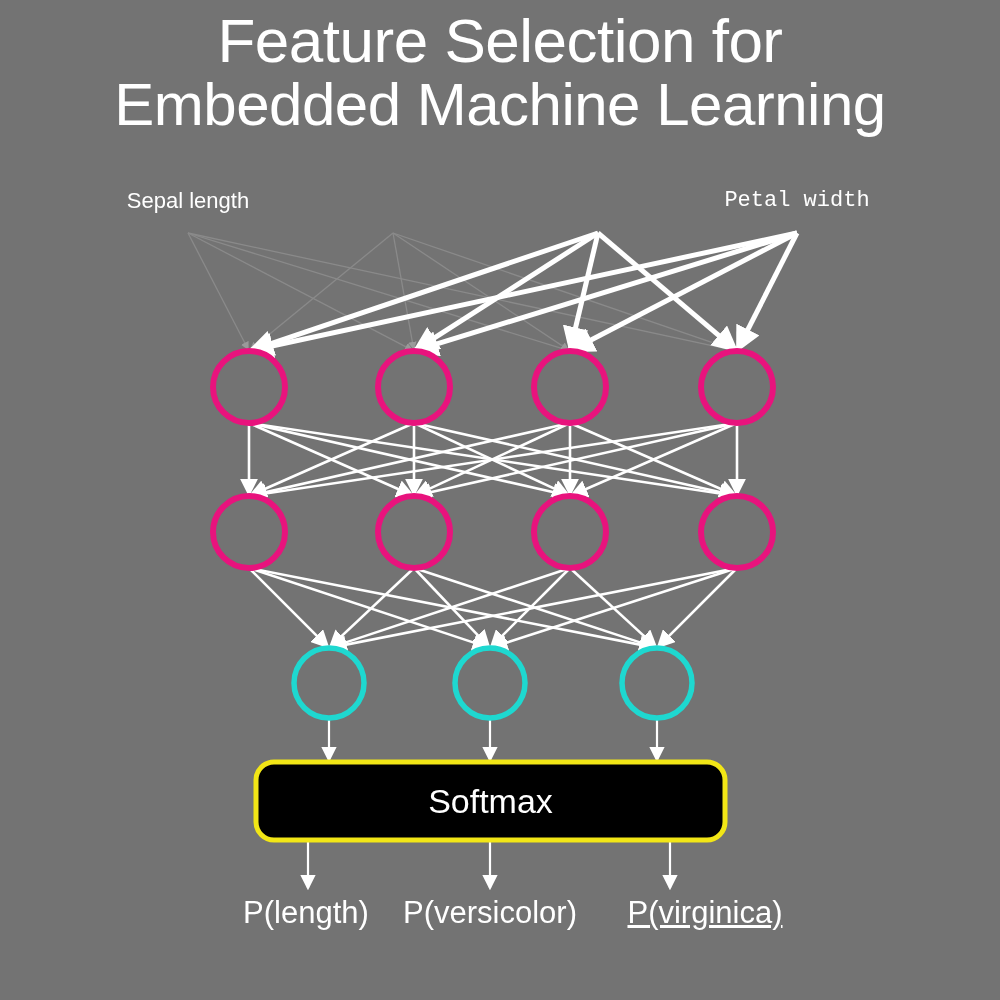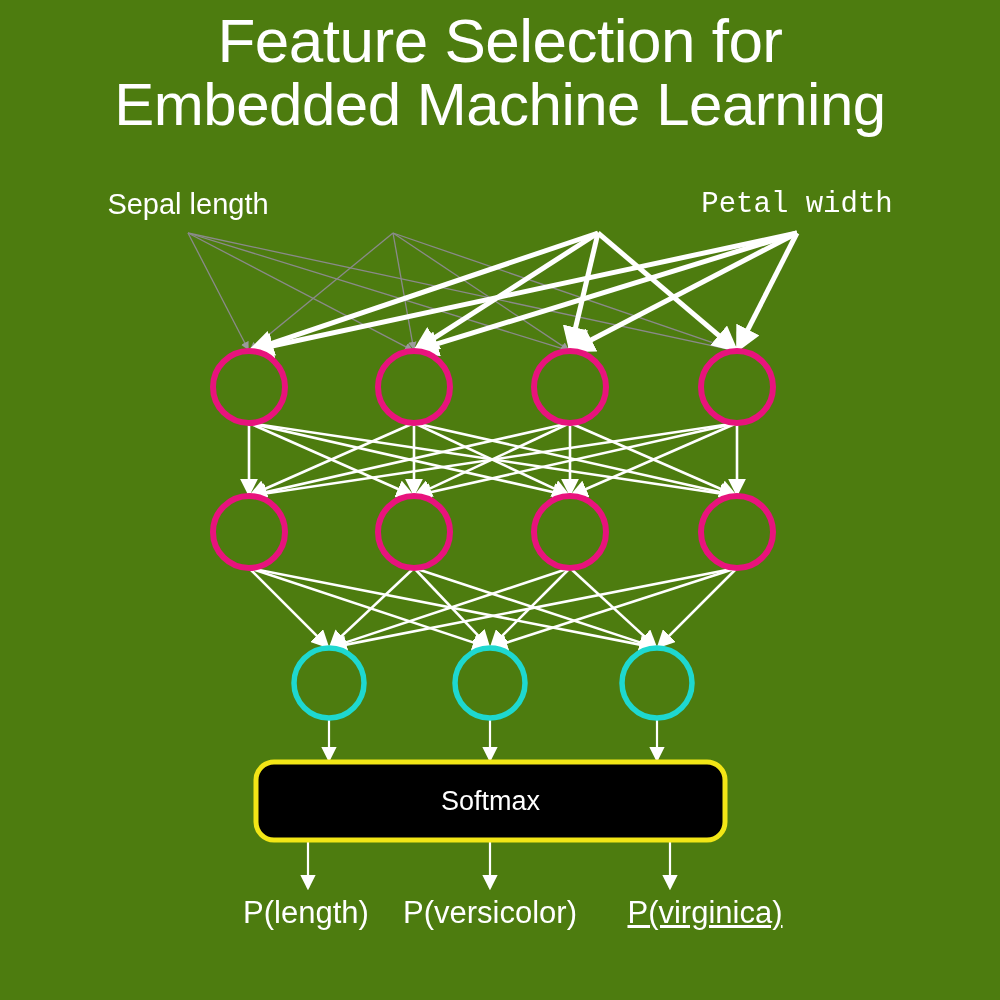--- a/index.html
+++ b/index.html
@@ -12,21 +12,21 @@
     width: 1000px;
     height: 1000px;
     overflow: hidden;
     font-family: "Liberation Sans", sans-serif;
     color: #ffffff;
   }
   #stage {
     position: relative;
     width: 1000px;
     height: 1000px;
-    background: #4d7c0f;
+    background: #737373;
   }
 
   
   #title-block {
     position: absolute;
     left: 0;
     top: 8px;
     width: 1000px;
     text-align: center;
     line-height: 1.05;
@@ -39,21 +39,21 @@
     letter-spacing: -0.5px;
     color: #ffffff;
     white-space: nowrap;
   }
   #title-line-2 { font-size: 60px; }
 
   
   .input-label {
     position: absolute;
     top: 188px;
-    font-size: 29px;
+    font-size: 22px;
     font-weight: 400;
     color: #ffffff;
     white-space: nowrap;
     text-align: center;
     transform: translateX(-50%);
   }
 
   
   #network-svg {
     position: absolute;
@@ -66,21 +66,21 @@
   
   #softmax-label {
     position: absolute;
     left: 256px;
     top: 762px;
     width: 469px;
     height: 78px;
     display: flex;
     align-items: center;
     justify-content: center;
-    font-size: 27px;
+    font-size: 34px;
     color: #ffffff;
     pointer-events: none;
   }
 
   
   .output-label {
     position: absolute;
     top: 895px;
     font-size: 31px;
     color: #ffffff;

